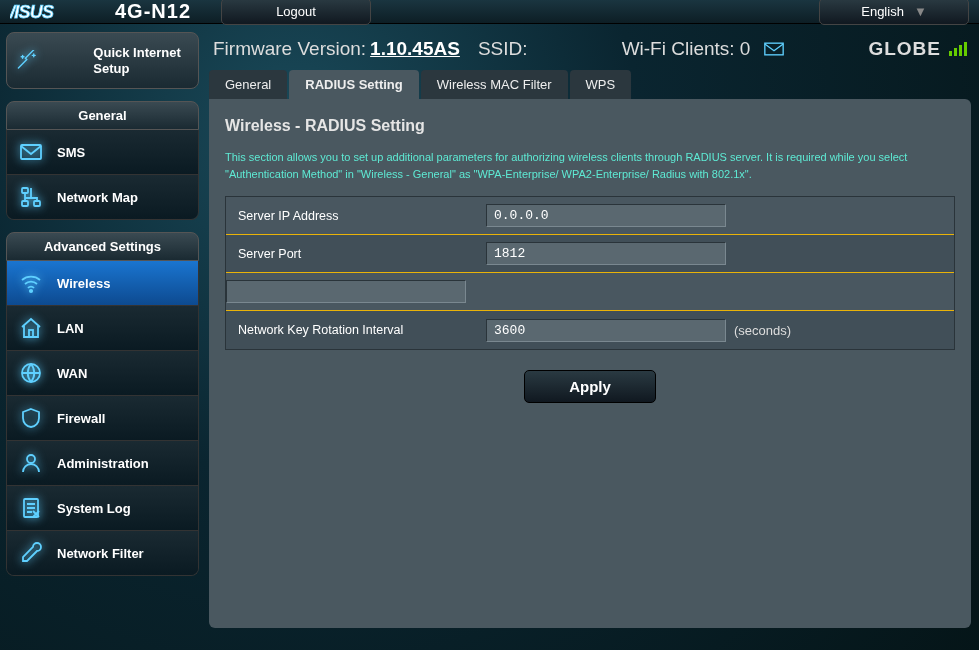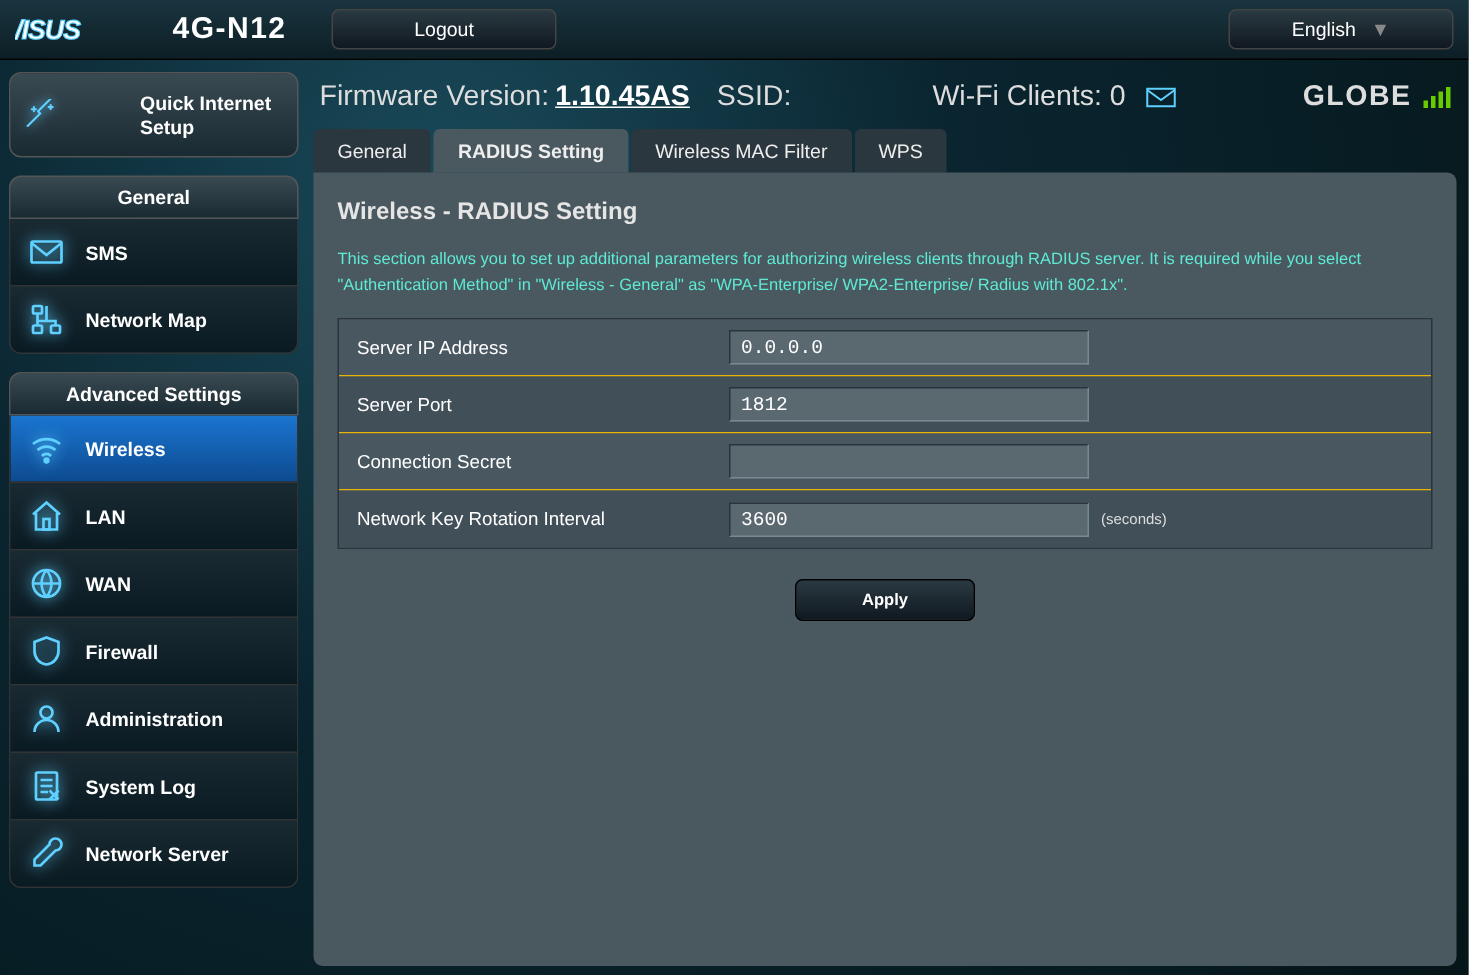--- a/index.html
+++ b/index.html
@@ -10,21 +10,21 @@
   height: 650px;
   overflow: hidden;
   color: #ccc;
   font-size: 13px;
 }
 
 
 .topbar {
   display: flex;
   align-items: center;
-  height: 40px;
+  height: 24px;
   padding: 0 10px;
   background: linear-gradient(to bottom, #1a3540, #0d1e25);
   border-bottom: 1px solid #000;
 }
 .logo {
   width: 90px;
   height: 28px;
 }
 .model {
   color: #fff;
@@ -180,32 +180,32 @@
   background: #5a6870;
   border: 1px solid #2a343a;
   border-right-color: #7a8890;
   border-bottom-color: #7a8890;
   padding: 3px 7px;
   width: 240px;
   color: #fff;
   font-family: "Courier New", monospace;
   font-size: 13px;
 }
-.row .suffix { margin-left: 8px; color: #ddd; font-size: 10px; text-align: center; }
+.row .suffix { margin-left: 8px; color: #ddd; font-size: 13px; text-align: center; }
 
 .applybar { text-align: center; margin-top: 20px; }
 .apply {
   background: linear-gradient(to bottom, #2a3a42, #101820);
   border: 1px solid #000;
   border-radius: 5px;
   color: #fff;
   padding: 7px 44px;
   cursor: pointer;
   font-weight: bold;
-  font-size: 11px;
+  font-size: 15px;
 }
 svg { stroke: #5fd0ff; }
 </style>
 </head>
 <body>
 
 <div class="topbar">
   <svg class="logo" viewBox="0 0 120 28">
     <text x="0" y="22" font-family="Arial" font-size="24" font-weight="bold" font-style="italic" fill="#fff" letter-spacing="-1">/ISUS</text>
   </svg>
@@ -293,21 +293,21 @@
         <rect x="5" y="3" width="14" height="18" rx="1"></rect>
             <path d="M8 8h8 M8 12h8 M8 16h5"></path>
             <path d="M14 15 L20 21 M20 15 L14 21"></path>
       </svg>
       <span>System Log</span>
     </div>
     <div class="nav-item">
       <svg class="nav-icon" viewBox="0 0 24 24" fill="none" stroke-width="1.8">
         <path d="M14 6 a4 4 0 1 1 4 4 L8 20 L4 20 L4 16 Z"></path>
       </svg>
-      <span>Network Server</span>
+      <span>Network Filter</span>
     </div>
   </div>
 </div>
 
 <div class="main">
 
   <div class="statusbar">
     <span class="fw">Firmware Version:</span>
     <span class="fwver">1.10.45AS</span>
     <span class="ssid">SSID:</span>
@@ -347,21 +347,20 @@
               <input type="text" value="0.0.0.0" style="">
             </div>
       </div>
       <div class="row">
         <div class="lbl">Server Port</div>
         <div class="fld">
               <input type="text" value="1812" style="">
             </div>
       </div>
       <div class="row">
-        <div class="lbl">Connection Secret</div>
         <div class="fld">
               <input type="password" value="" style="">
             </div>
       </div>
       <div class="row">
         <div class="lbl">Network Key Rotation Interval</div>
         <div class="fld">
           <input type="text" value="3600" style="">
           <span class="suffix">(seconds)</span>
         </div>

